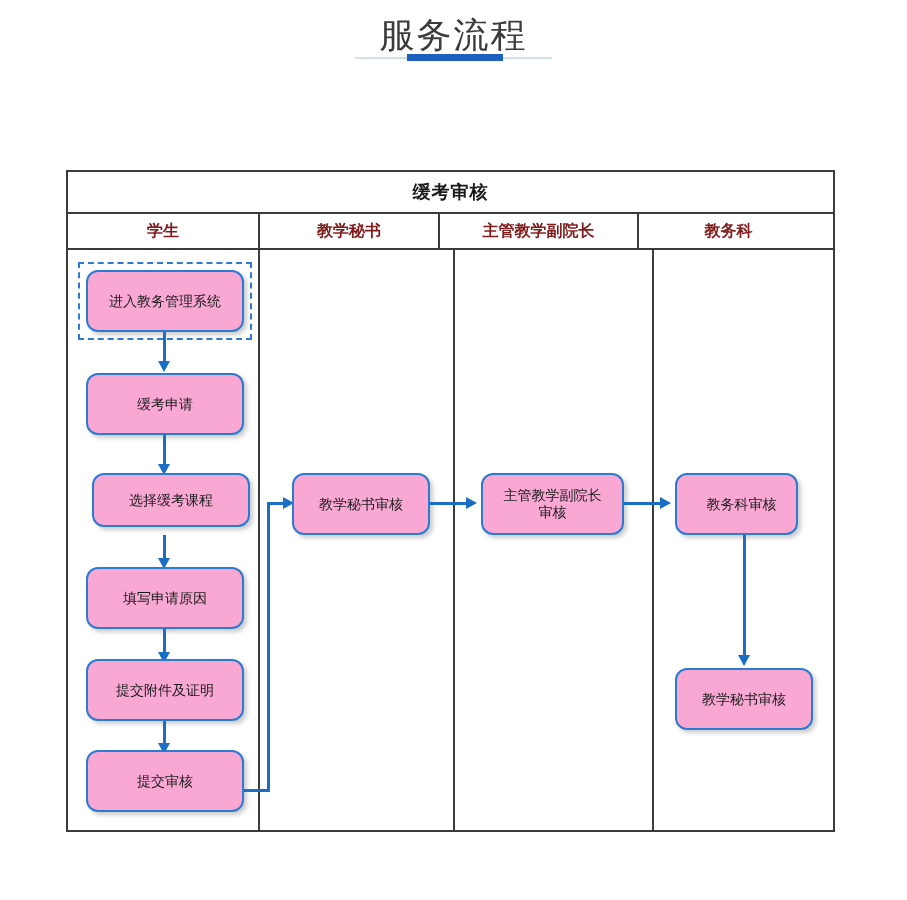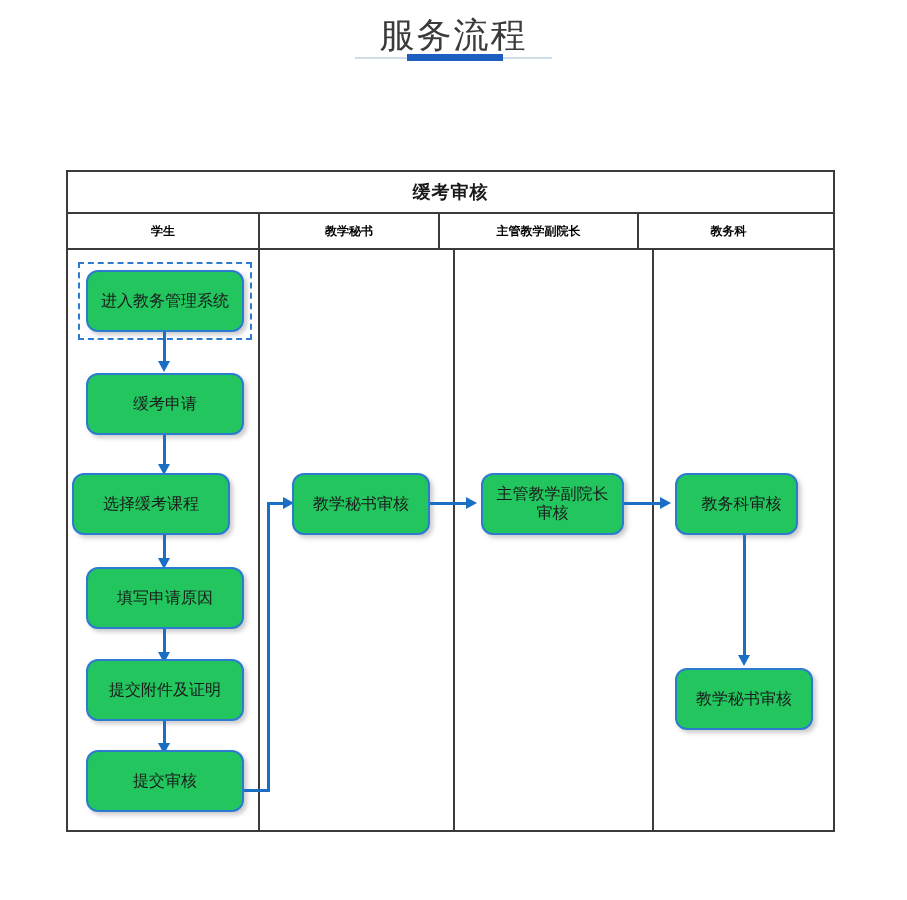--- a/index.html
+++ b/index.html
@@ -84,23 +84,23 @@
     height: 36px;
     box-sizing: border-box;
     border-bottom: 2px solid #3b3b3b;
     display: flex;
   }
   .header-cell {
     box-sizing: border-box;
     display: flex;
     align-items: center;
     justify-content: center;
-    font-size: 12px;
+    font-size: 16px;
     font-weight: bold;
-    color: #000000;
+    color: #7f1d1d;
     height: 100%;
   }
   .header-cell + .header-cell { border-left: 2px solid #3b3b3b; }
   .hc0 { width: 190px; }
   .hc1 { width: 180px; }
   .hc2 { width: 199px; }
   .hc3 { width: 181px; }
 
   
   .lane-divider {
@@ -120,28 +120,28 @@
     left: 0; top: 0;
     width: 907px;
     height: 900px;
     pointer-events: none;
   }
   #canvas > * { pointer-events: auto; }
 
   .node {
     position: absolute;
     box-sizing: border-box;
-    background: #22c55e;
+    background: #f9a8d4;
     border: 2px solid #2c7bd1;
     border-radius: 12px;
     display: flex;
     align-items: center;
     justify-content: center;
     text-align: center;
-    font-size: 16px;
+    font-size: 14px;
     color: #1a1a1a;
     line-height: 1.18;
     box-shadow: 3px 3px 4px rgba(120,120,120,0.38);
     padding: 0 6px;
   }
 
   .sel-frame {
     position: absolute;
     box-sizing: border-box;
     border: 2px dashed #2c7bd1;
@@ -209,21 +209,21 @@
   <div class="conn-v" style="left:163px; top:332px; height:31px;"></div>
   <div class="arrow-down" style="left:158px; top:361px;"></div>
 
   <div class="node" style="left:86px; top:373px; width:158px; height:62px;">
     <span>缓考申请</span>
   </div>
 
   <div class="conn-v" style="left:163px; top:435px; height:31px;"></div>
   <div class="arrow-down" style="left:158px; top:464px;"></div>
 
-  <div class="node" style="left:72px; top:473px; width:158px; height:62px;">
+  <div class="node" style="left:92px; top:473px; width:158px; height:54px;">
     <span>选择缓考课程</span>
   </div>
 
   <div class="conn-v" style="left:163px; top:535px; height:28px;"></div>
   <div class="arrow-down" style="left:158px; top:558px;"></div>
 
   <div class="node" style="left:86px; top:567px; width:158px; height:62px;">
     <span>填写申请原因</span>
   </div>
 

